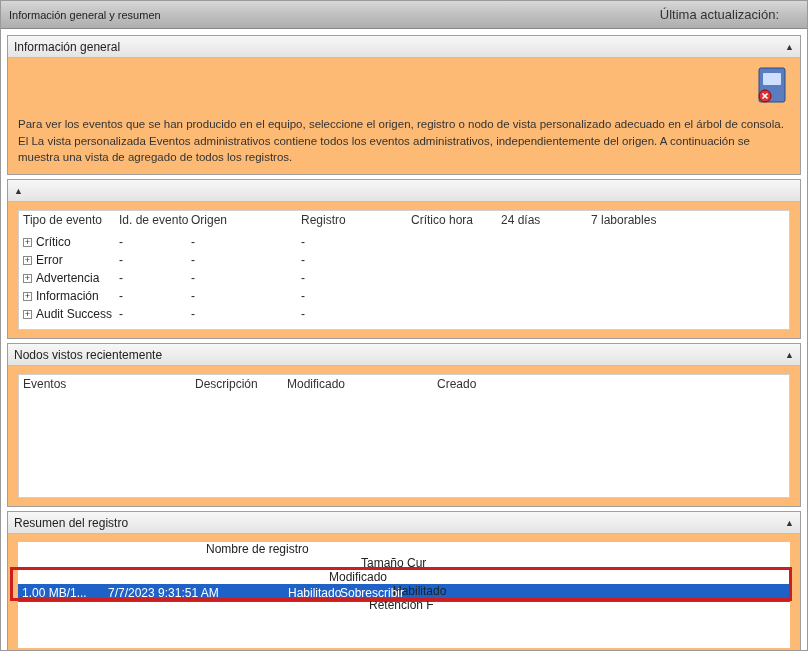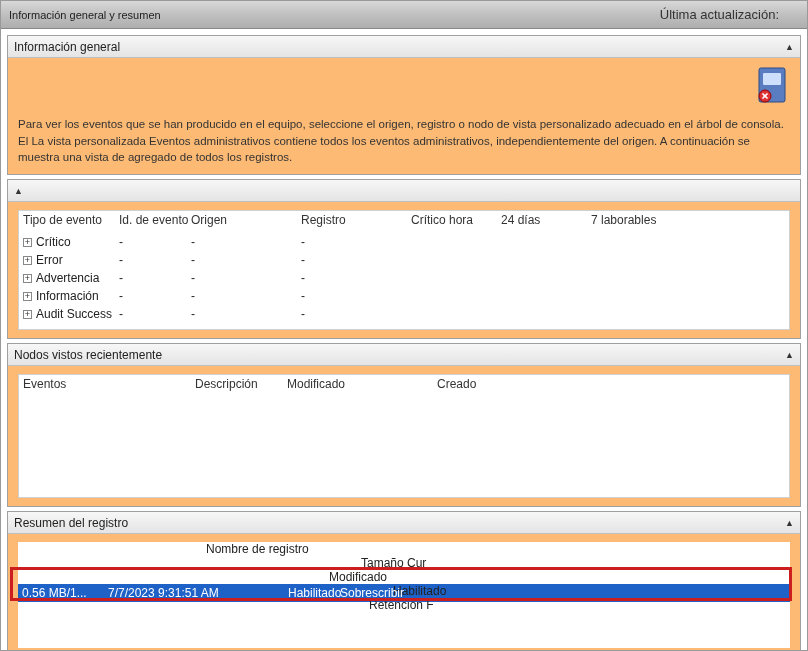--- a/index.html
+++ b/index.html
@@ -257,21 +257,21 @@
       <div class="grid log-grid" style="border:0;">
         <div class="hdr">
           <div class="col-lname">Nombre de registro</div>
           <div class="col-lsize">Tamaño Cur</div>
           <div class="col-lmod">Modificado</div>
           <div class="col-lenab">Habilitado</div>
           <div class="col-lret">Retención F</div>
         </div>
         <div style="height:20px"></div>
         <div class="log-row-sel">
-          <div class="col-lsize">0.56 MB/1...</div>
+          <div class="col-lsize">1.00 MB/1...</div>
           <div class="col-lmod">7/7/2023 9:31:51 AM</div>
           <div class="col-lenab">Habilitado</div>
           <div class="col-lret">Sobrescribir</div>
         </div>
       </div>
       <div class="highlight-box"></div>
       <div class="hscroll">
         <div class="btn l">◄</div>
         <div class="thumb"></div>
         <div class="btn r">►</div>

